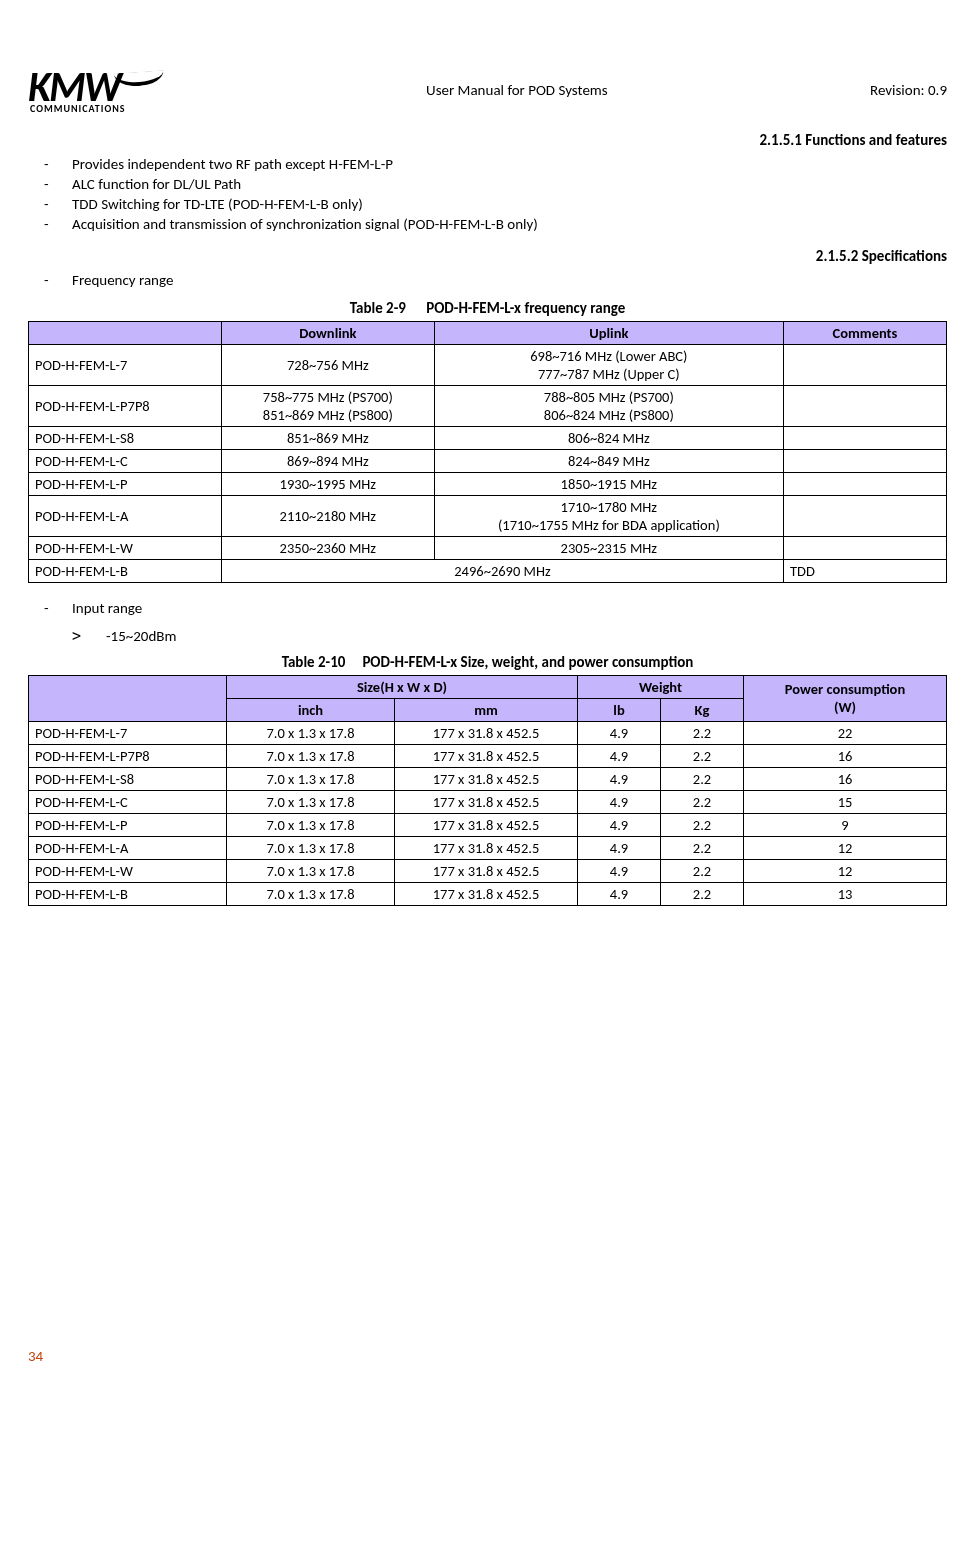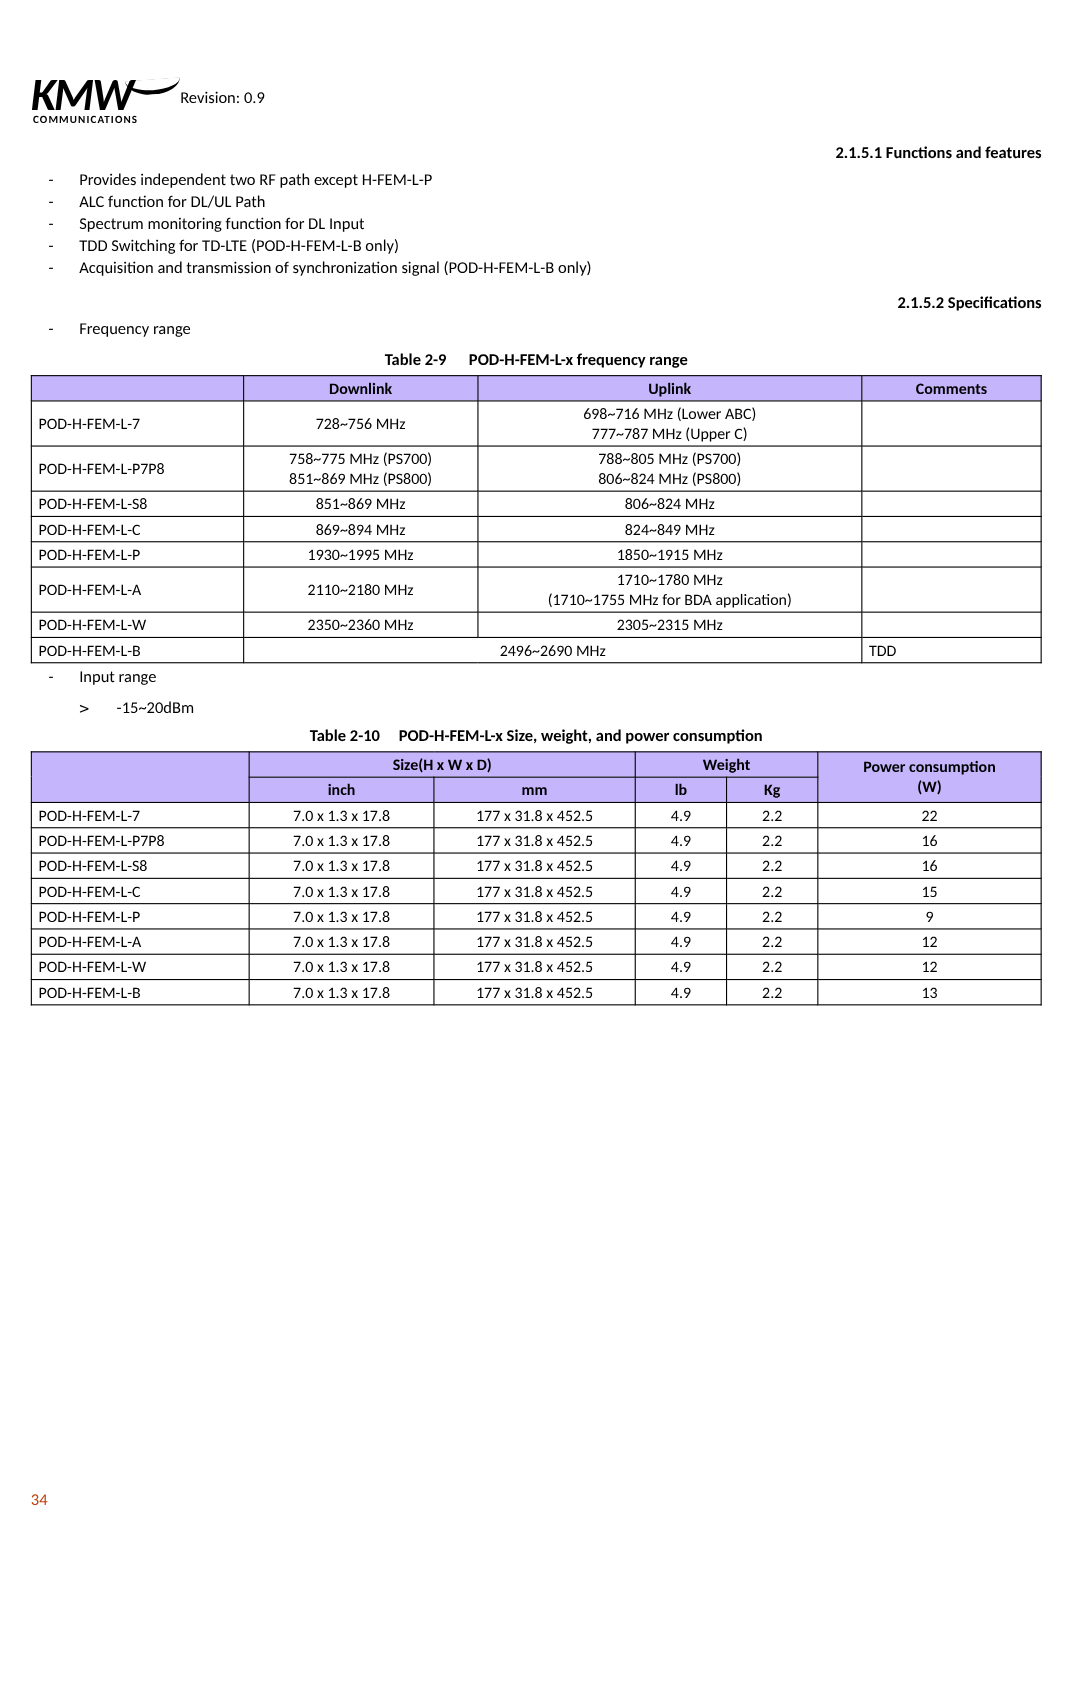--- a/index.html
+++ b/index.html
@@ -140,31 +140,31 @@
 <body>
 
 <div class="header-row">
   <div class="logo">
     <div class="logo-main">
       <span>KMW</span>
       <span class="swoosh"></span>
     </div>
     <div class="logo-sub">COMMUNICATIONS</div>
   </div>
+  <div class="doc-title-center">User Manual for POD Systems</div>
   <div class="revision">Revision: 0.9</div>
 </div>
 
 <h3 class="section">
   <span class="sec-num">2.1.5.1</span>
   <span class="sec-title">Functions and features</span>
 </h3>
 <ul class="dash" id="features-list">
     <li>Provides independent two RF path except H-FEM-L-P</li>
     <li>ALC function for DL/UL Path</li>
-    <li>Spectrum monitoring function for DL Input</li>
     <li>TDD Switching for TD-LTE (POD-H-FEM-L-B only)</li>
     <li> Acquisition and transmission of synchronization signal  (POD-H-FEM-L-B only)</li>
   </ul>
 
 <h3 class="section">
   <span class="sec-num">2.1.5.2</span>
   <span class="sec-title">Specifications</span>
 </h3>
 <ul class="dash">
   <li>Frequency range</li>
@@ -233,21 +233,21 @@
         <td class="left"></td>
       </tr>
       <tr>
         <td class="left">POD-H-FEM-L-B</td>
         <td class="center" colspan="2">2496~2690 MHz</td>
         <td class="left">TDD</td>
       </tr>
     </tbody>
 </table>
 
-<ul class="dash" style="margin-top:4px;">
+<ul class="dash" style="margin-top:16px;">
   <li>Input range</li>
 </ul>
 <ul class="gt">
   <li>-15~20dBm</li>
 </ul>
 
 <div class="table-caption">
   <span>Table 2-10</span>
   &nbsp;&nbsp;&nbsp;
   <span>POD-H-FEM-L-x Size, weight, and power consumption</span>

